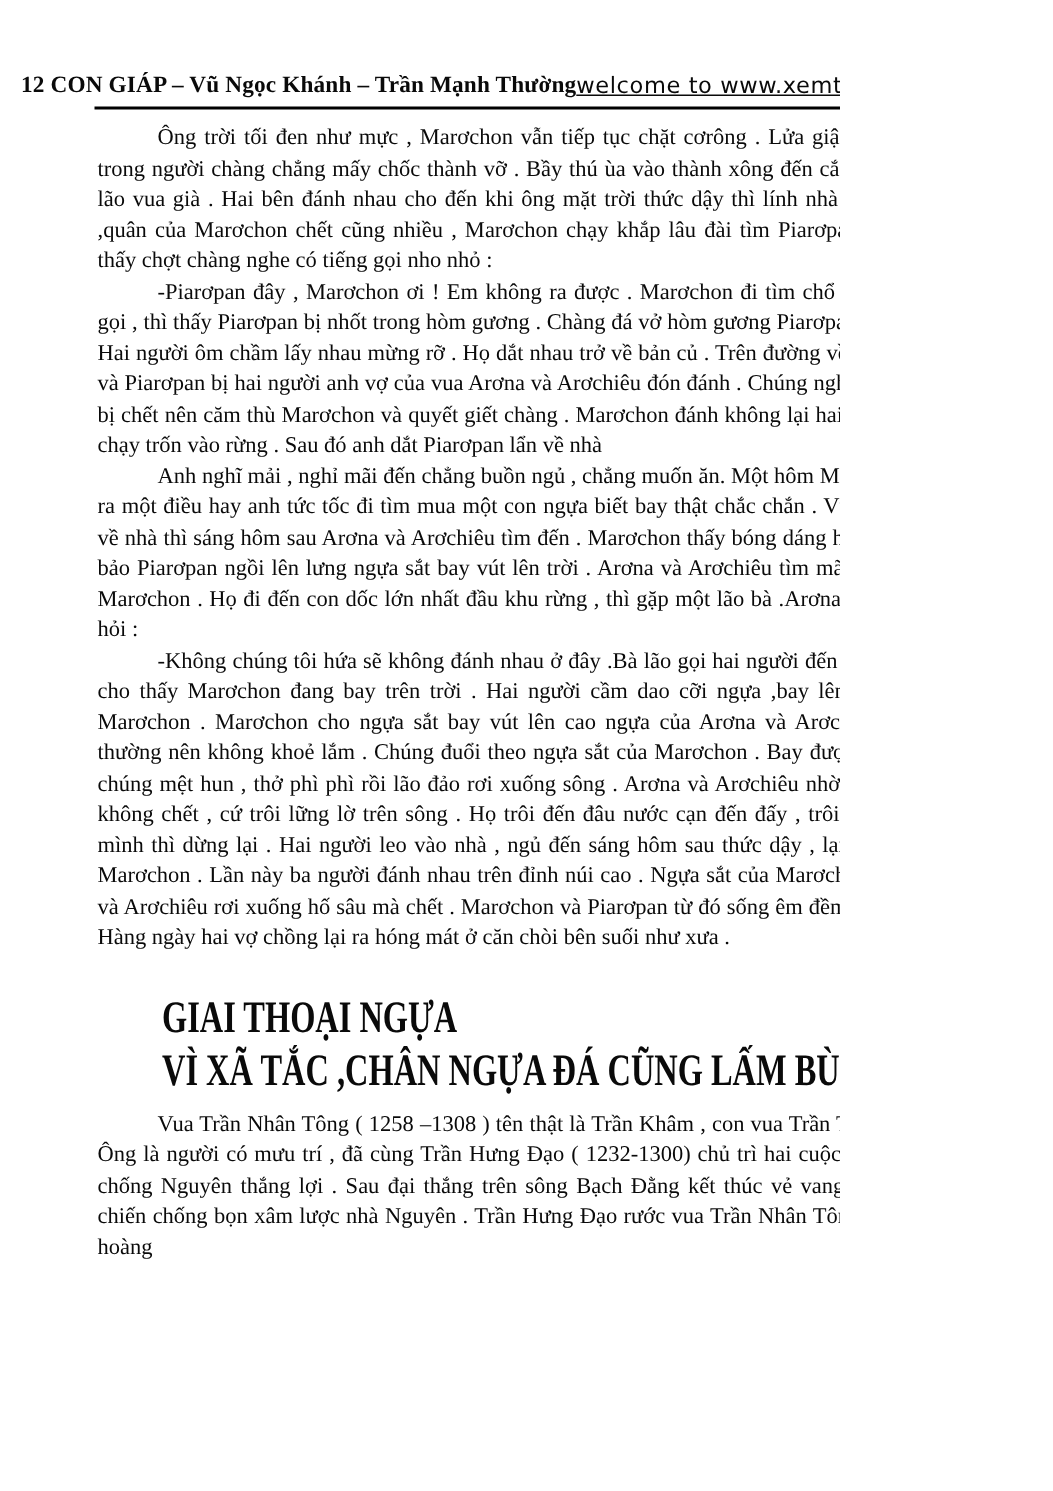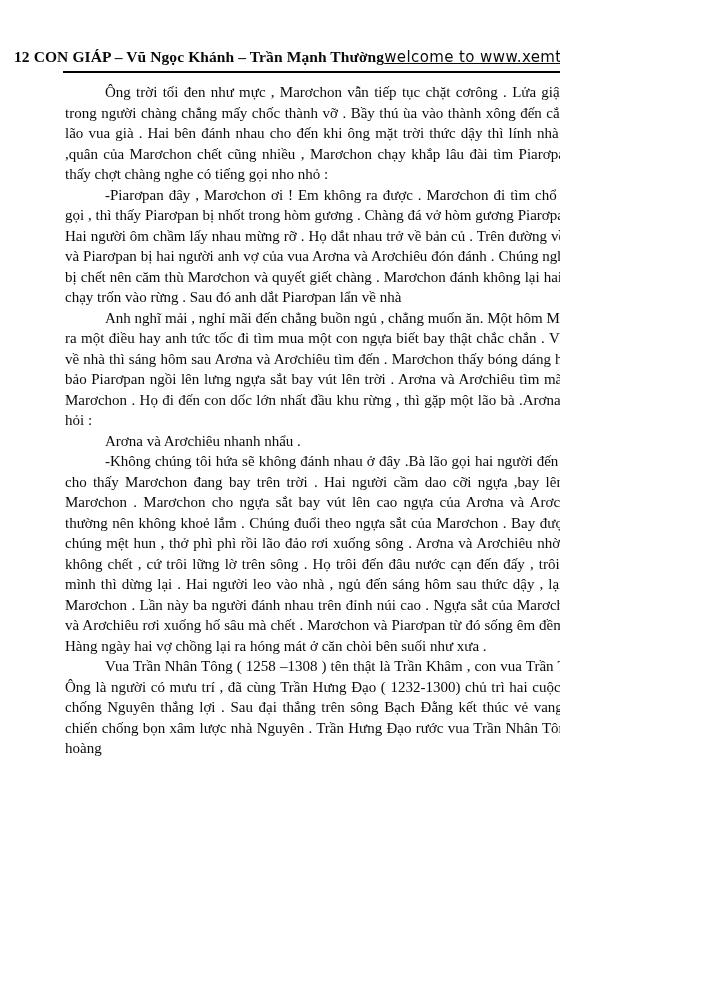--- a/index.html
+++ b/index.html
@@ -87,20 +87,23 @@
       <span class="page-number">163</span>
     </div>
   </div>
 
   <div class="rule"></div>
 
   <div class="content">
     <p>Ông trời tối đen như mực , Marơchon vẫn tiếp tục chặt cơrông . Lửa giận bừng bừng trong người chàng chẳng mấy chốc thành vỡ . Bầy thú ùa vào thành xông đến cắn xé lính của lão vua già . Hai bên đánh nhau cho đến khi ông mặt trời thức dậy thì lính nhà vua chết hết ,quân của Marơchon chết cũng nhiều , Marơchon chạy khắp lâu đài tìm Piarơpan tìm chẳng thấy chợt chàng nghe có tiếng gọi nho nhỏ :</p>
     <p>-Piarơpan đây , Marơchon ơi ! Em không ra được . Marơchon đi tìm chổ phát ra tiếng gọi , thì thấy Piarơpan bị nhốt trong hòm gương . Chàng đá vở hòm gương Piarơpan đứng dậy . Hai người ôm chầm lấy nhau mừng rỡ . Họ dắt nhau trở về bản củ . Trên đường về , Marơchon và Piarơpan  bị hai người anh vợ của vua Arơna và Arơchiêu đón đánh . Chúng nghe tin lão vua bị chết nên căm thù Marơchon và quyết giết chàng . Marơchon đánh không lại hai người , phải chạy trốn vào rừng . Sau đó anh dắt Piarơpan lẩn về nhà</p>
     <p>Anh nghĩ mải , nghỉ mãi đến chẳng buồn ngủ , chẳng muốn ăn. Một hôm Marơchon nghỉ ra một điều hay anh tức tốc đi tìm mua một con ngựa biết bay thật chắc chắn . Vừa đem ngựa về nhà thì sáng hôm sau Arơna và Arơchiêu tìm đến . Marơchon thấy bóng dáng họ từ xa , liền bảo Piarơpan ngồi lên lưng ngựa sắt bay vút lên trời . Arơna và Arơchiêu tìm mãi không thấy Marơchon . Họ đi đến con dốc lớn nhất đầu khu rừng , thì gặp một lão bà .Arơna và Arơchiêu hỏi :</p>
-    <p>Arơna và Arơchiêu nhanh nhẩu .</p>
     <p>-Không chúng tôi hứa sẽ không đánh nhau ở đây .Bà lão gọi hai người đến bên cạnh chỉ cho thấy Marơchon đang bay trên trời . Hai người cầm dao cỡi ngựa ,bay lên , đuổi theo Marơchon . Marơchon cho ngựa sắt bay vút lên cao ngựa của Arơna và Arơchiêu là ngựa thường nên không khoẻ lắm . Chúng đuổi theo ngựa sắt của Marơchon . Bay được một quãng chúng mệt hun , thở phì phì rồi lão đảo rơi xuống sông . Arơna và Arơchiêu nhờ có phép nên không chết , cứ trôi lững lờ trên sông . Họ trôi đến đâu nước cạn đến đấy , trôi đến nhà của mình thì dừng lại . Hai người leo vào nhà , ngủ đến sáng hôm sau thức dậy , lại đi tìm đánh Marơchon . Lần này ba người đánh nhau trên đỉnh núi cao . Ngựa sắt của Marơchon đá Arơna và Arơchiêu rơi xuống hố sâu mà chết . Marơchon và Piarơpan từ đó sống êm đềm hạnh phúc . Hàng ngày hai vợ chồng lại ra hóng mát ở căn chòi bên suối như xưa .</p>
 
+    <div class="section-heading">
+      <div class="heading-line">GIAI THOẠI NGỰA</div>
+      <div class="heading-line">VÌ XÃ TẮC ,CHÂN NGỰA ĐÁ CŨNG LẤM BÙN</div>
+    </div>
 
     <p>Vua Trần Nhân Tông ( 1258 –1308 ) tên thật là Trần Khâm , con vua Trần Thánh Tông . Ông là người có mưu trí , đã cùng Trần Hưng Đạo ( 1232-1300) chủ trì hai cuộc kháng chiến chống Nguyên thắng lợi . Sau đại thắng trên sông Bạch Đằng kết thúc vẻ vang cuộc kháng chiến chống bọn xâm lược nhà Nguyên . Trần Hưng Đạo rước vua Trần Nhân Tông và thượng hoàng</p>
   </div>
 
 </div>
 
 </body></html>

